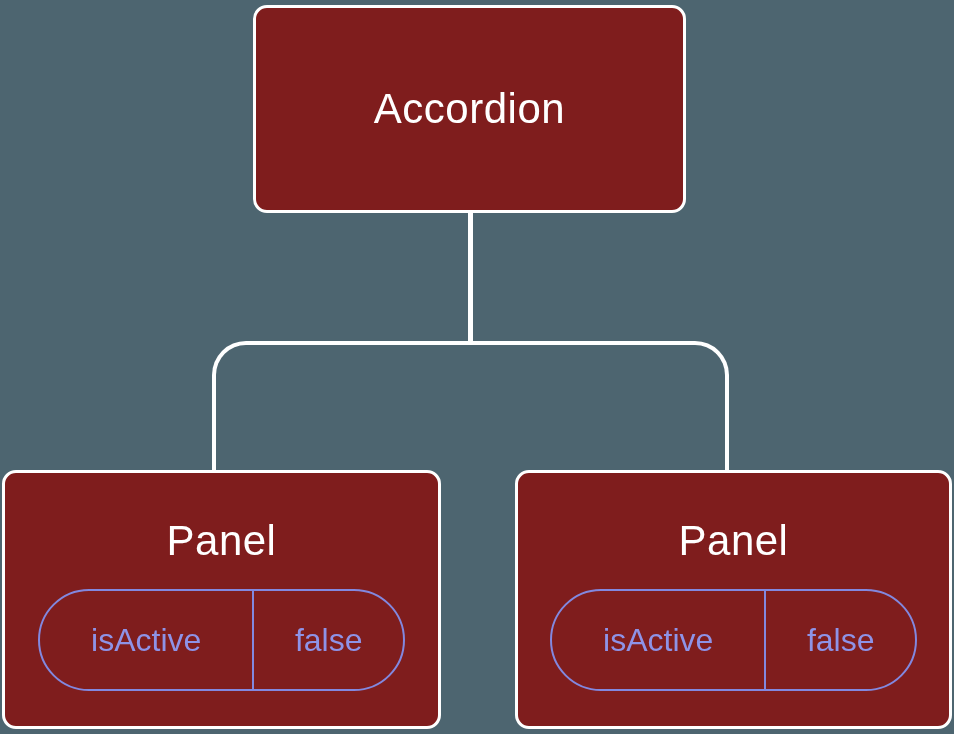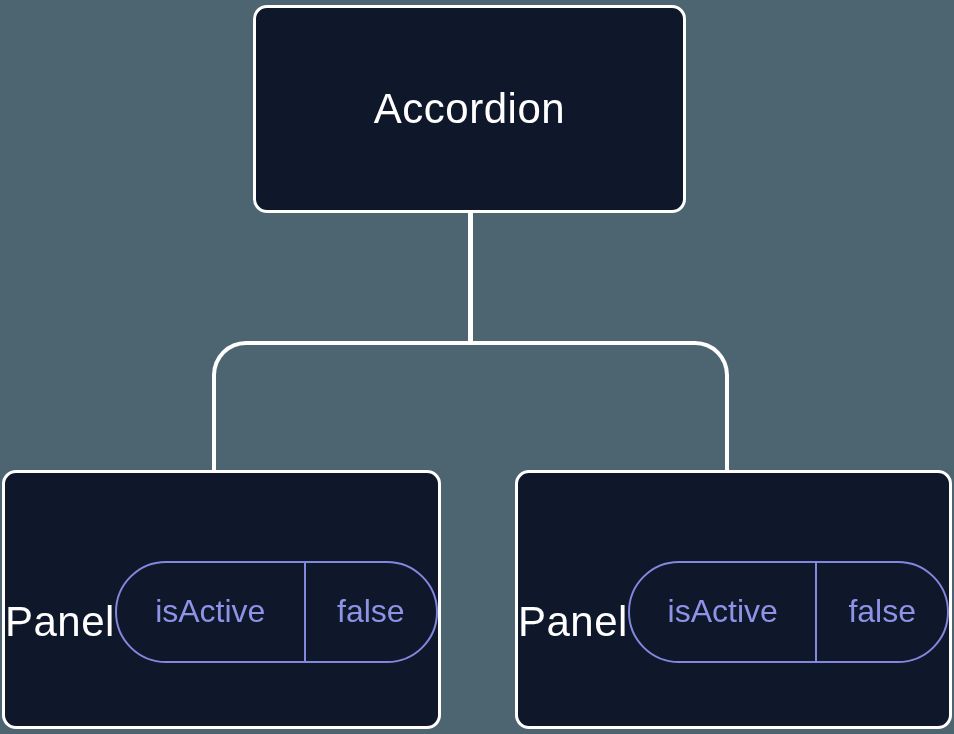--- a/index.html
+++ b/index.html
@@ -6,32 +6,32 @@
   .canvas {
     position: relative;
     width: 954px;
     height: 734px;
     background: #4D6570;
     overflow: hidden;
     font-family: "Liberation Sans", "DejaVu Sans", sans-serif;
   }
   .node {
     position: absolute;
-    background: #0f172a;
+    background: #7f1d1d;
     border: 3px solid #FFFFFF;
     border-radius: 14px;
     box-sizing: border-box;
   }
   .node-root {
     left: 253px; top: 5px; width: 433px; height: 208px;
     display: flex; align-items: center; justify-content: center;
   }
   .node-panel {
     top: 470px; height: 259px;
-    display: flex; flex-direction: row; align-items: center;
+    display: flex; flex-direction: column; align-items: center;
   }
   .panel-left  { left: 2px;   width: 439px; }
   .panel-right { left: 515px; width: 437px; }
   .node-title {
     color: #FFFFFF;
     font-size: 42px;
     font-weight: 500;
     letter-spacing: 0.5px;
   }
   .panel-title { margin-top: 44px; line-height: 48px; }

